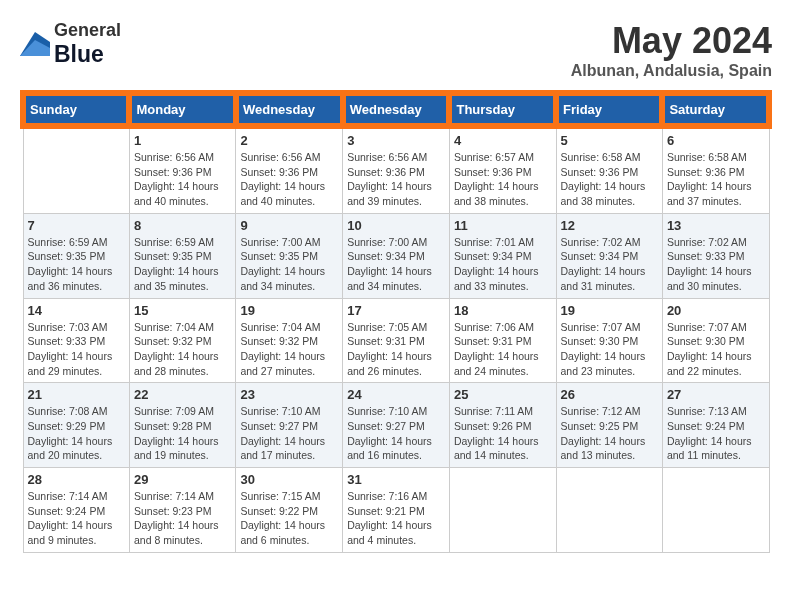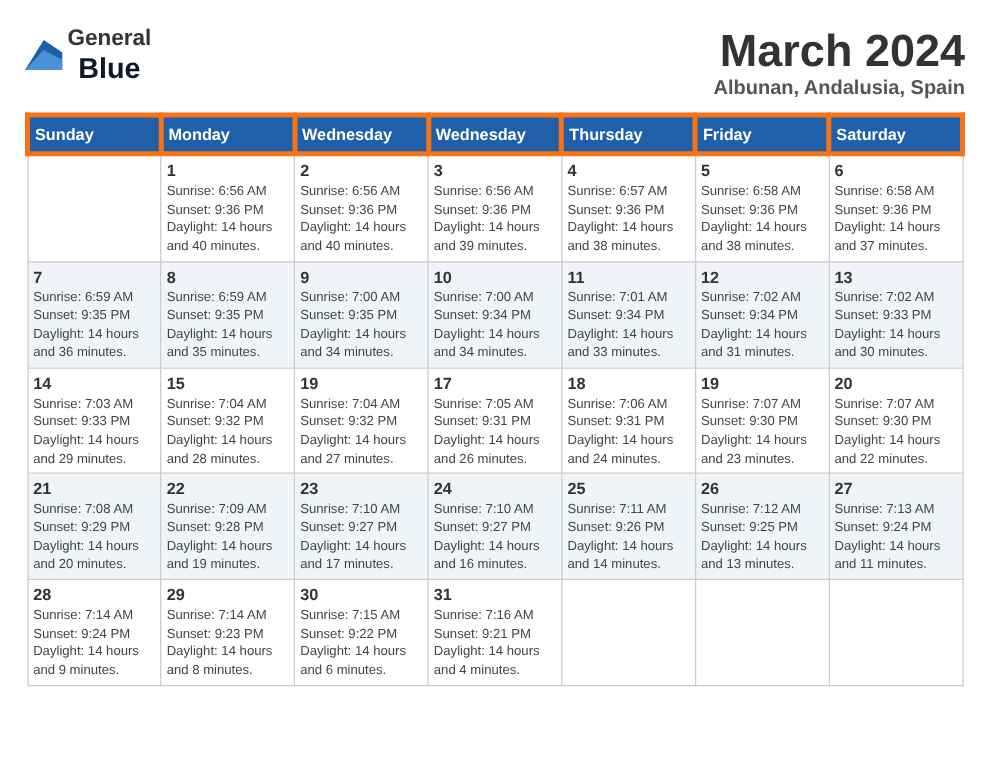--- a/index.html
+++ b/index.html
@@ -13,21 +13,20 @@
     .header-section {
       display: flex;
       justify-content: space-between;
       align-items: flex-start;
       margin-bottom: 10px;
     }
     .logo {
       display: flex;
       align-items: center;
       gap: 4px;
-      text-align: center;
     }
     .logo-text-general {
       font-size: 18px;
       font-weight: bold;
       color: #333;
     }
     .logo-text-blue {
       font-size: 23px;
       font-weight: bold;
       color: #0f172a;
@@ -53,21 +52,21 @@
       width: 100%;
       border-collapse: collapse;
       font-size: 11px;
     }
     thead tr th {
       background-color: #2060a8;
       color: #fff;
       padding: 6px 4px;
       text-align: left;
       font-size: 13px;
-      border: 4px solid #f97316;
+      border: 6px solid #f97316;
     }
     tbody tr td {
       border: 1px solid #ccc;
       vertical-align: top;
       padding: 4px 4px;
       height: 80px;
       width: 107px;
     }
     tbody tr:nth-child(even) td {
       background-color: #f0f4f8;
@@ -96,21 +95,21 @@
     <svg class="logo-icon" viewBox="0 0 30 24" xmlns="http://www.w3.org/2000/svg">
       <polygon points="0,24 15,0 30,10 30,24" fill="#1a5fa8"></polygon>
       <polygon points="0,24 15,8 30,16 30,24" fill="#4a90d9"></polygon>
     </svg>
     <div>
       <span class="logo-text-general">General</span><br>
       <span class="logo-text-blue">Blue</span>
     </div>
   </div>
   <div class="title-section">
-    <div class="main-title">March 2024</div>
+    <div class="main-title">May 2024</div>
     <div class="subtitle">Albunan, Andalusia, Spain</div>
   </div>
 </div>
 
 <table>
   <thead>
     <tr>
     <th>Sunday</th>
         <th>Monday</th>
         <th>Wednesday</th>

